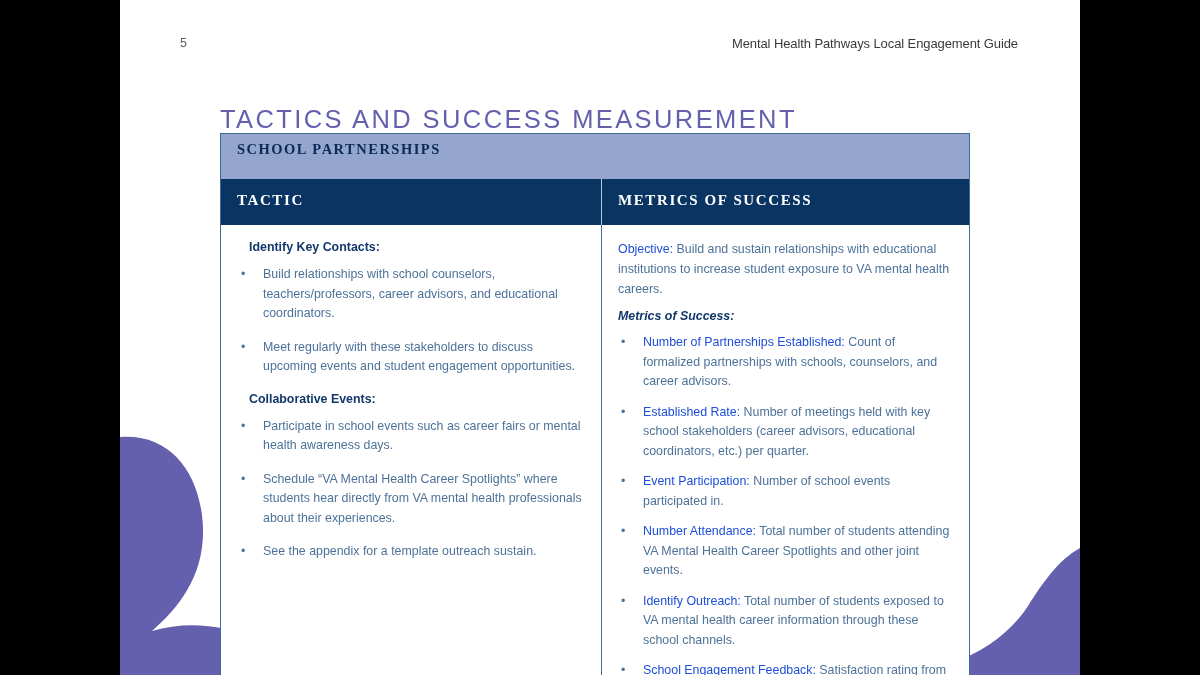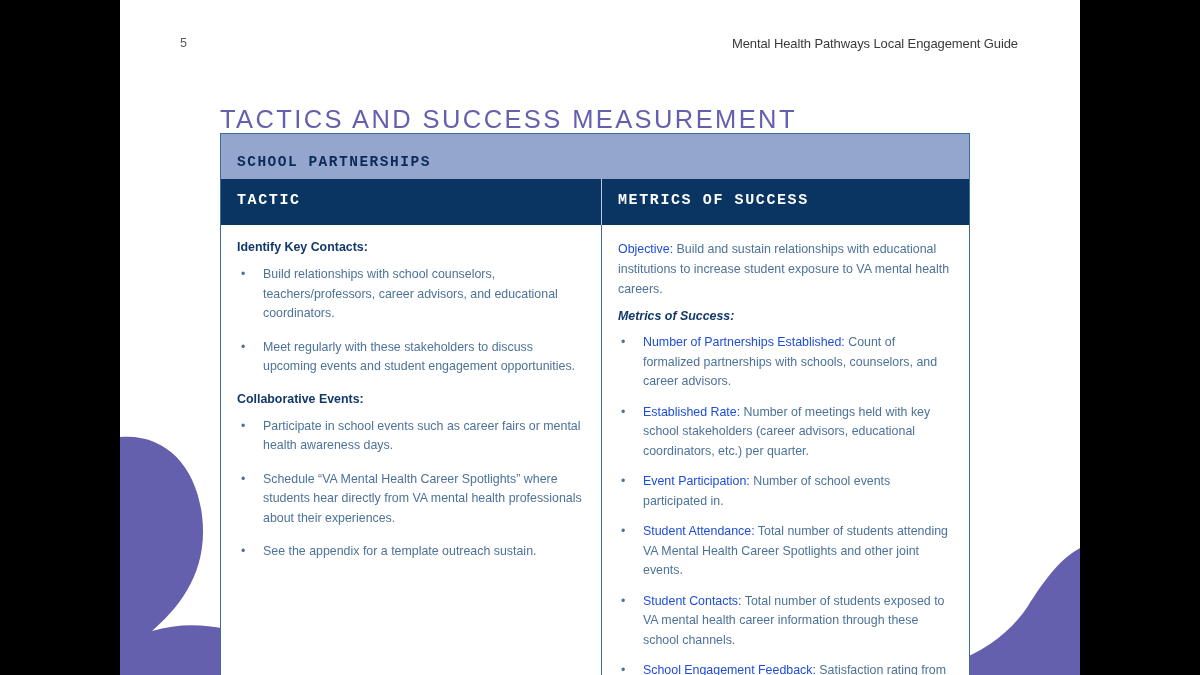--- a/index.html
+++ b/index.html
@@ -97,39 +97,39 @@
     border: 1.5px solid #3d6c96;
     box-sizing: border-box;
     background: #ffffff;
   }
   .band-section {
     background: #94a6ce;
     color: #0b2a56;
     font-size: 14.5px;
     font-weight: bold;
     letter-spacing: 1.5px;
-    padding: 19px 0 13px 16px;
+    padding: 6px 0 13px 16px;
     box-sizing: border-box;
     height: 45px;
     line-height: 19px;
-    font-family: Liberation Mono, monospace;
+    font-family: Liberation Serif, serif;
   }
   .band-heads {
     display: flex;
     background: #0a3562;
     height: 46px;
   }
   .band-head {
     color: #ffffff;
     font-size: 15px;
     font-weight: bold;
     letter-spacing: 1.6px;
     padding: 13px 0 0 16px;
     box-sizing: border-box;
-    font-family: Liberation Mono, monospace;
+    font-family: Liberation Serif, serif;
   }
   .col-left  { width: 380px; flex: 0 0 380px; }
   .col-right { width: 367px; flex: 1 1 auto; border-left: 1.5px solid #ffffff; }
 
   .band-heads .col-right { border-left: 1.5px solid #b9c6dd; }
 
   .band-body {
     display: flex;
     min-height: 380px;
   }
@@ -144,21 +144,21 @@
     padding: 14px 14px 16px 16px;
     box-sizing: border-box;
     border-left: 1.5px solid #3d6c96;
   }
 
   
   .subhead {
     font-size: 12.4px;
     font-weight: bold;
     color: #12386b;
-    margin: 0 0 10px 0;
+    margin: 0 0 10px 12px;
     line-height: 16px;
     font-family: "Liberation Sans", sans-serif;
   }
   .para {
     font-size: 12.4px;
     color: #4d7299;
     line-height: 20px;
     margin: 0 0 10px 0;
     font-family: "Liberation Sans", sans-serif;
   }
@@ -264,25 +264,25 @@
           <p class="bullet">
             <span class="dot">•</span>
             <b>Established Rate:</b><span> Number of meetings held with key school stakeholders (career advisors, educational coordinators, etc.) per quarter.</span>
           </p>
           <p class="bullet">
             <span class="dot">•</span>
             <b>Event Participation:</b><span> Number of school events participated in.</span>
           </p>
           <p class="bullet">
             <span class="dot">•</span>
-            <b>Student Attendance:</b><span> Total number of students attending VA Mental Health Career Spotlights and other joint events.</span>
-          </p>
-          <p class="bullet">
-            <span class="dot">•</span>
-            <b>Student Contacts:</b><span> Total number of students exposed to VA mental health career information through these school channels.</span>
+            <b>Number Attendance:</b><span> Total number of students attending VA Mental Health Career Spotlights and other joint events.</span>
+          </p>
+          <p class="bullet">
+            <span class="dot">•</span>
+            <b>Identify Outreach:</b><span> Total number of students exposed to VA mental health career information through these school channels.</span>
           </p>
           <p class="bullet">
             <span class="dot">•</span>
             <b>School Engagement Feedback:</b><span> Satisfaction rating from schools (via post-event surveys) on the usefulness of the materials and events.</span>
           </p>
         </div>
 
       </div>
     </div>
 

